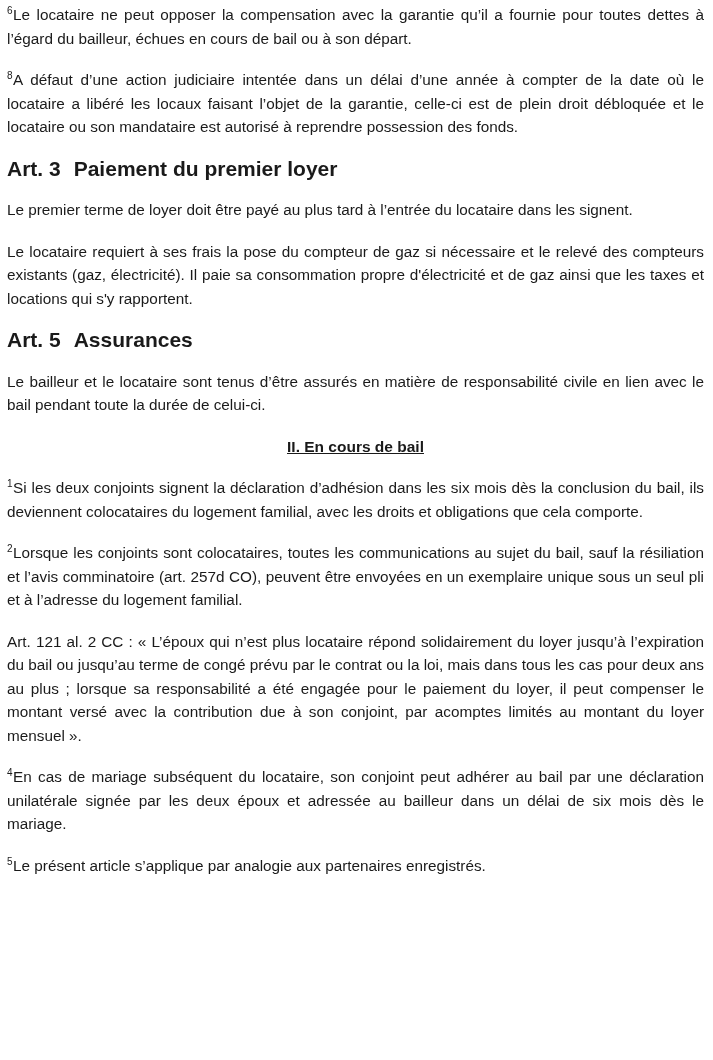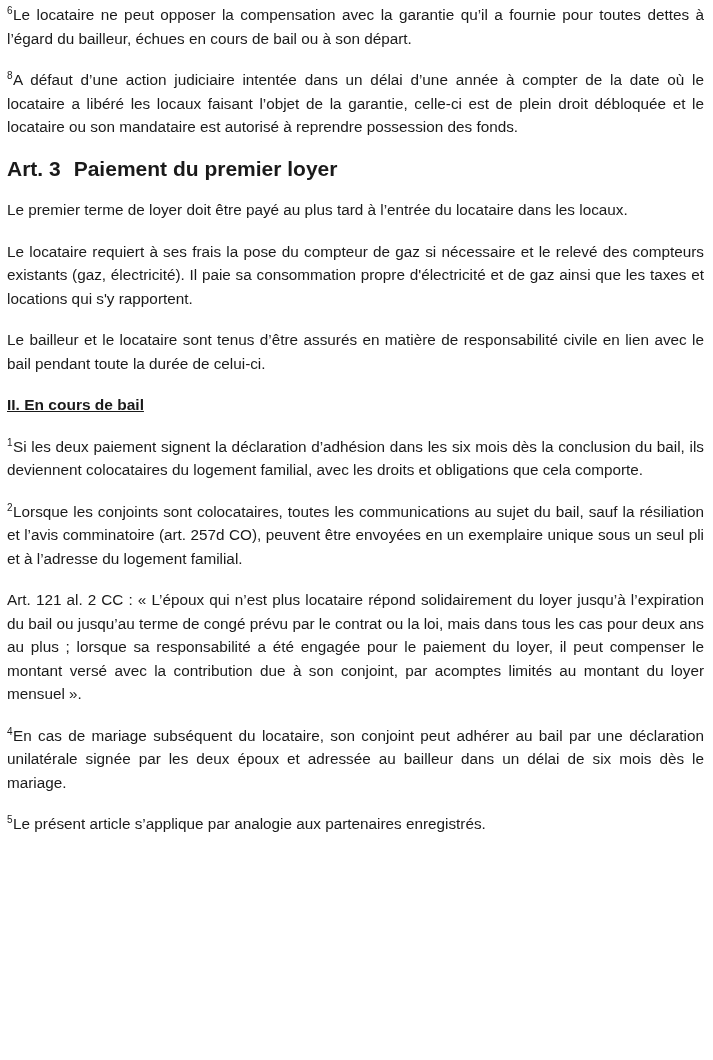--- a/index.html
+++ b/index.html
@@ -36,48 +36,50 @@
   }
   .art-heading .art-num {
     display: inline-block;
     margin-right: 13px;
   }
   .section-heading {
     font-weight: bold;
     text-decoration: underline;
     margin: 6px 0 18px 0;
     font-size: 15.5px;
+    text-align: center;
   }
   .quote-italic {
   }
 </style>
 </head>
 <body>
 
 <div class="doc">
 
   <p class="para"><sup>6</sup><span>Le locataire ne peut opposer la compensation avec la garantie qu’il a fournie pour toutes dettes à l’égard du bailleur, échues en cours de bail ou à son départ.</span></p>
 
 
   <p class="para"><sup>8</sup><span>A défaut d’une action judiciaire intentée dans un délai d’une année à compter de la date où le locataire a libéré les locaux faisant l’objet de la garantie, celle-ci est de plein droit débloquée et le locataire ou son mandataire est autorisé à reprendre possession des fonds.</span></p>
 
   <h3 class="art-heading"><span class="art-num">Art. 3</span><span class="art-title">Paiement du premier loyer</span></h3>
 
-  <p class="para"><span>Le premier terme de loyer doit être payé au plus tard à l’entrée du locataire dans les locaux.</span></p>
+  <p class="para"><span>Le premier terme de loyer doit être payé au plus tard à l’entrée du locataire dans les signent.</span></p>
 
 
   <p class="para"><span>Le locataire requiert à ses frais la pose du compteur de gaz si nécessaire et le relevé des compteurs existants (gaz, électricité). Il paie sa consommation propre d'électricité et de gaz ainsi que les taxes et locations qui s'y rapportent.</span></p>
 
+  <h3 class="art-heading"><span class="art-num">Art. 5</span><span class="art-title">Assurances</span></h3>
 
   <p class="para"><span>Le bailleur et le locataire sont tenus d’être assurés en matière de responsabilité civile en lien avec le bail pendant toute la durée de celui-ci.</span></p>
 
   <h2 class="section-heading">II. En cours de bail</h2>
 
 
-  <p class="para"><sup>1</sup><span>Si les deux paiement signent la déclaration d’adhésion dans les six mois dès la conclusion du bail, ils deviennent colocataires du logement familial, avec les droits et obligations que cela comporte.</span></p>
+  <p class="para"><sup>1</sup><span>Si les deux conjoints signent la déclaration d’adhésion dans les six mois dès la conclusion du bail, ils deviennent colocataires du logement familial, avec les droits et obligations que cela comporte.</span></p>
 
   <p class="para"><sup>2</sup><span>Lorsque les conjoints sont colocataires, toutes les communications au sujet du bail, sauf la résiliation et l’avis comminatoire (art. 257d CO), peuvent être envoyées en un exemplaire unique sous un seul pli et à l’adresse du logement familial.</span></p>
 
 
   <p class="para"><span>Art. 121 al. 2 CC : « </span><span class="quote-italic">L’époux qui n’est plus locataire répond solidairement du loyer jusqu’à l’expiration du bail ou jusqu’au terme de congé prévu par le contrat ou la loi, mais dans tous les cas pour deux ans au plus ; lorsque sa responsabilité a été engagée pour le paiement du loyer, il peut compenser le montant versé avec la contribution due à son conjoint, par acomptes limités au montant du loyer mensuel</span><span class="quote-italic"> ».</span></p>
 
   <p class="para"><sup>4</sup><span>En cas de mariage subséquent du locataire, son conjoint peut adhérer au bail par une déclaration unilatérale signée par les deux époux et adressée au bailleur dans un délai de six mois dès le mariage.</span></p>
 
   <p class="para"><sup>5</sup><span>Le présent article s’applique par analogie aux partenaires enregistrés.</span></p>
 

